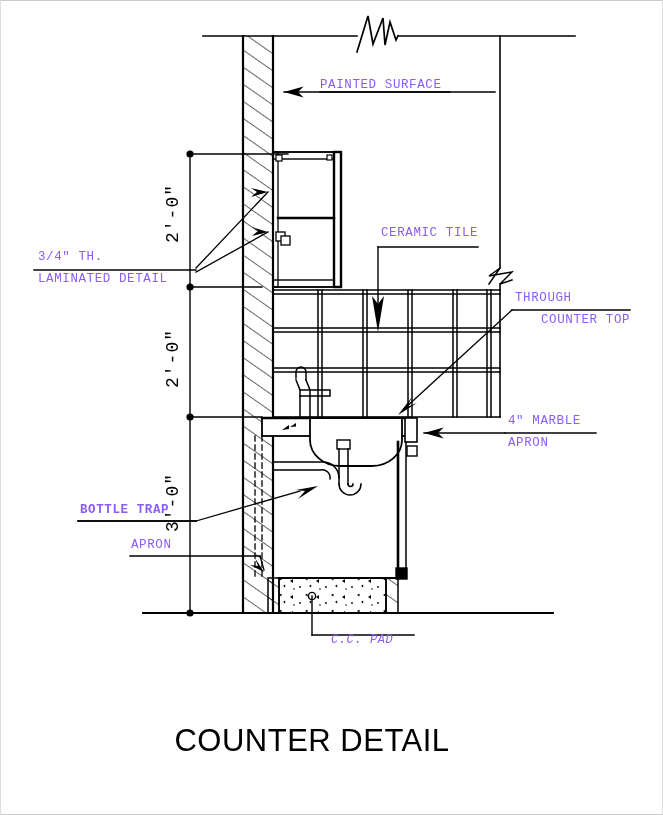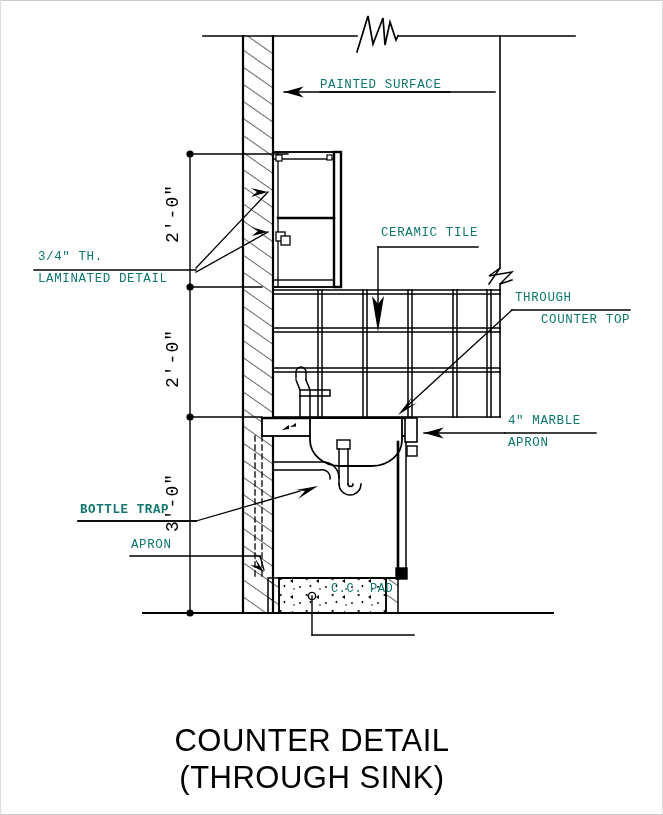--- a/index.html
+++ b/index.html
@@ -20,21 +20,21 @@
     position:absolute;width:624px;text-align:center;
     font-family:"Liberation Sans", sans-serif;
     font-weight:400;letter-spacing:0.5px;color:#000;
   }
   #title-main{top:723px;font-size:31px;}
   #title-sub{top:760px;font-size:31px;}
 
   .lbl{
     position:absolute;
     font-family:"Liberation Mono", monospace;
-    font-size:12.5px;letter-spacing:0.6px;white-space:nowrap;color:#0f766e;
+    font-size:12.5px;letter-spacing:0.6px;white-space:nowrap;color:#8b5cf6;
   }
   .lbl.s{font-size:12px;}
   .dim{
     position:absolute;
     font-family:"Liberation Mono", monospace;
     font-size:18px;letter-spacing:1px;white-space:nowrap;color:#000;
     transform-origin:left top;
     transform:rotate(-90deg);
   }
 </style>
@@ -266,24 +266,23 @@
   <div class="lbl" style="left:515px;top:291px;">THROUGH</div>
   <div class="lbl" style="left:541px;top:313px;">COUNTER  TOP</div>
 
   <div class="lbl" style="left:508px;top:414px;">4"  MARBLE</div>
   <div class="lbl" style="left:508px;top:436px;text-align:center;">APRON</div>
 
   <div class="lbl" style="left:80px;top:503px;font-weight:bold;">BOTTLE  TRAP</div>
 
   <div class="lbl" style="left:131px;top:538px;">APRON</div>
 
-  <div class="lbl s" style="left:331px;top:582px;">C.C.  PAD</div>
+  <div class="lbl s" style="left:331px;top:633px;font-style:italic;">C.C.  PAD</div>
 
   <div class="dim" style="left:163px;top:243px;">2'-0"</div>
 
   <div class="dim" style="left:163px;top:388px;">2'-0"</div>
 
   <div class="dim" style="left:163px;top:532px;">3'-0"</div>
 
   <div class="ttl" id="title-main">COUNTER DETAIL</div>
-  <div class="ttl" id="title-sub">(THROUGH SINK)</div>
 
 </div>
 
 </body></html>

